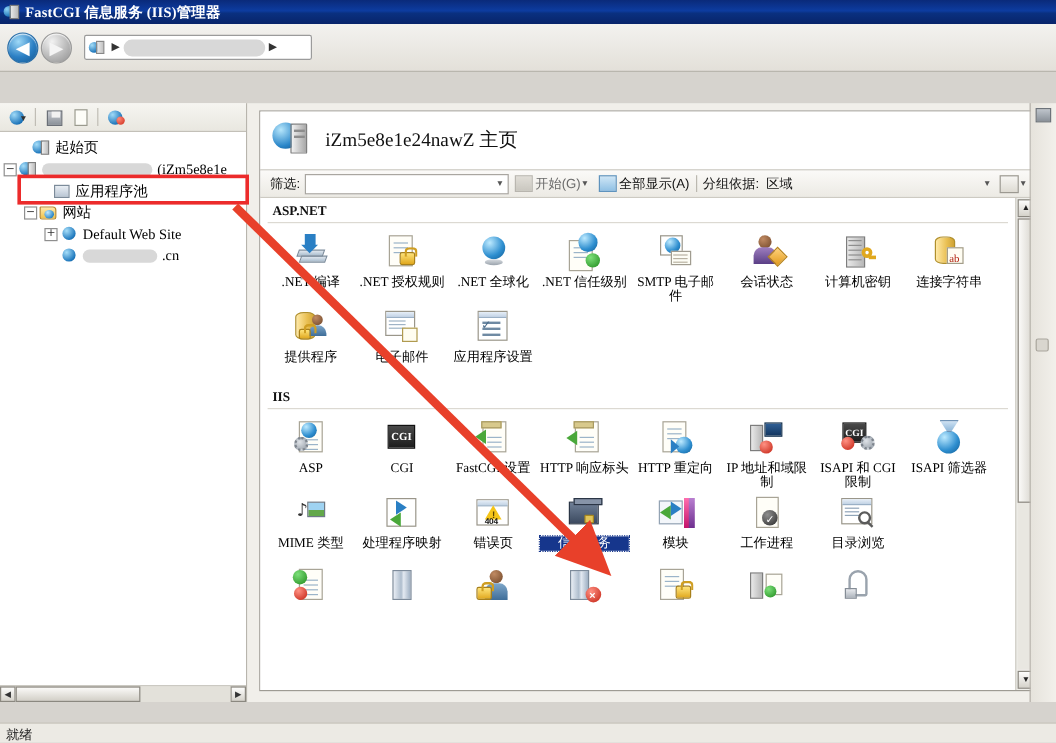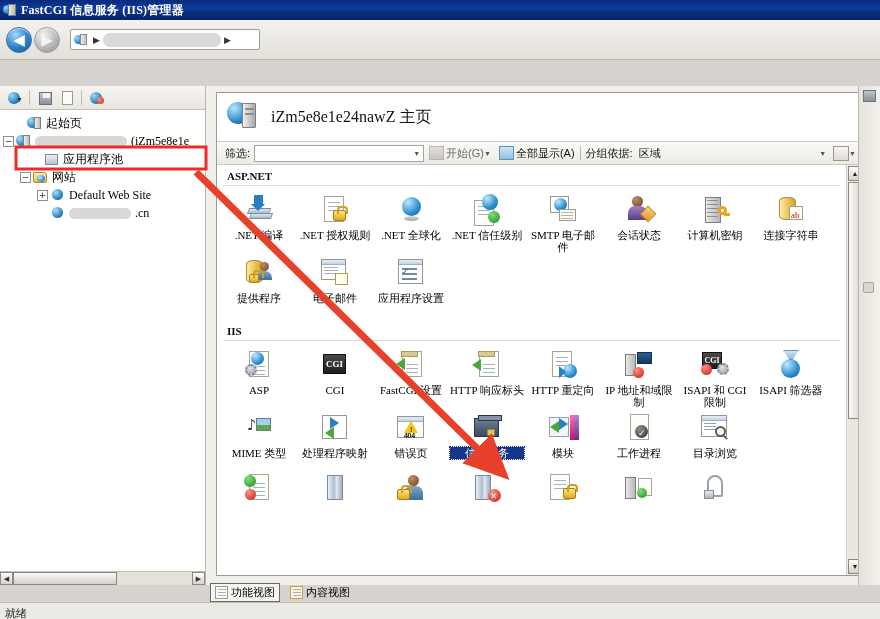--- a/index.html
+++ b/index.html
@@ -949,34 +949,20 @@
           <div class="vs-track">
             <div class="vs-thumb"></div>
           </div>
           <div class="vs-arrow">▼</div>
         </div>
       </div>
 
     </div>
   </div>
 
-  <div class="viewtabs">
-    <div class="vtab active">
-      <span class="vico">
-          <span class="vbox"></span>
-        </span>
-      <span>功能视图</span>
-    </div>
-    <div class="vtab">
-      <span class="vico">
-          <span class="vbox amber"></span>
-        </span>
-      <span>内容视图</span>
-    </div>
-  </div>
 
   <div class="rightpanel">
     <div class="rp-icon"></div>
     <div class="rp-icon2"></div>
   </div>
 
   <div class="statusbar">
     <span class="stext">就绪</span>
   </div>
 

